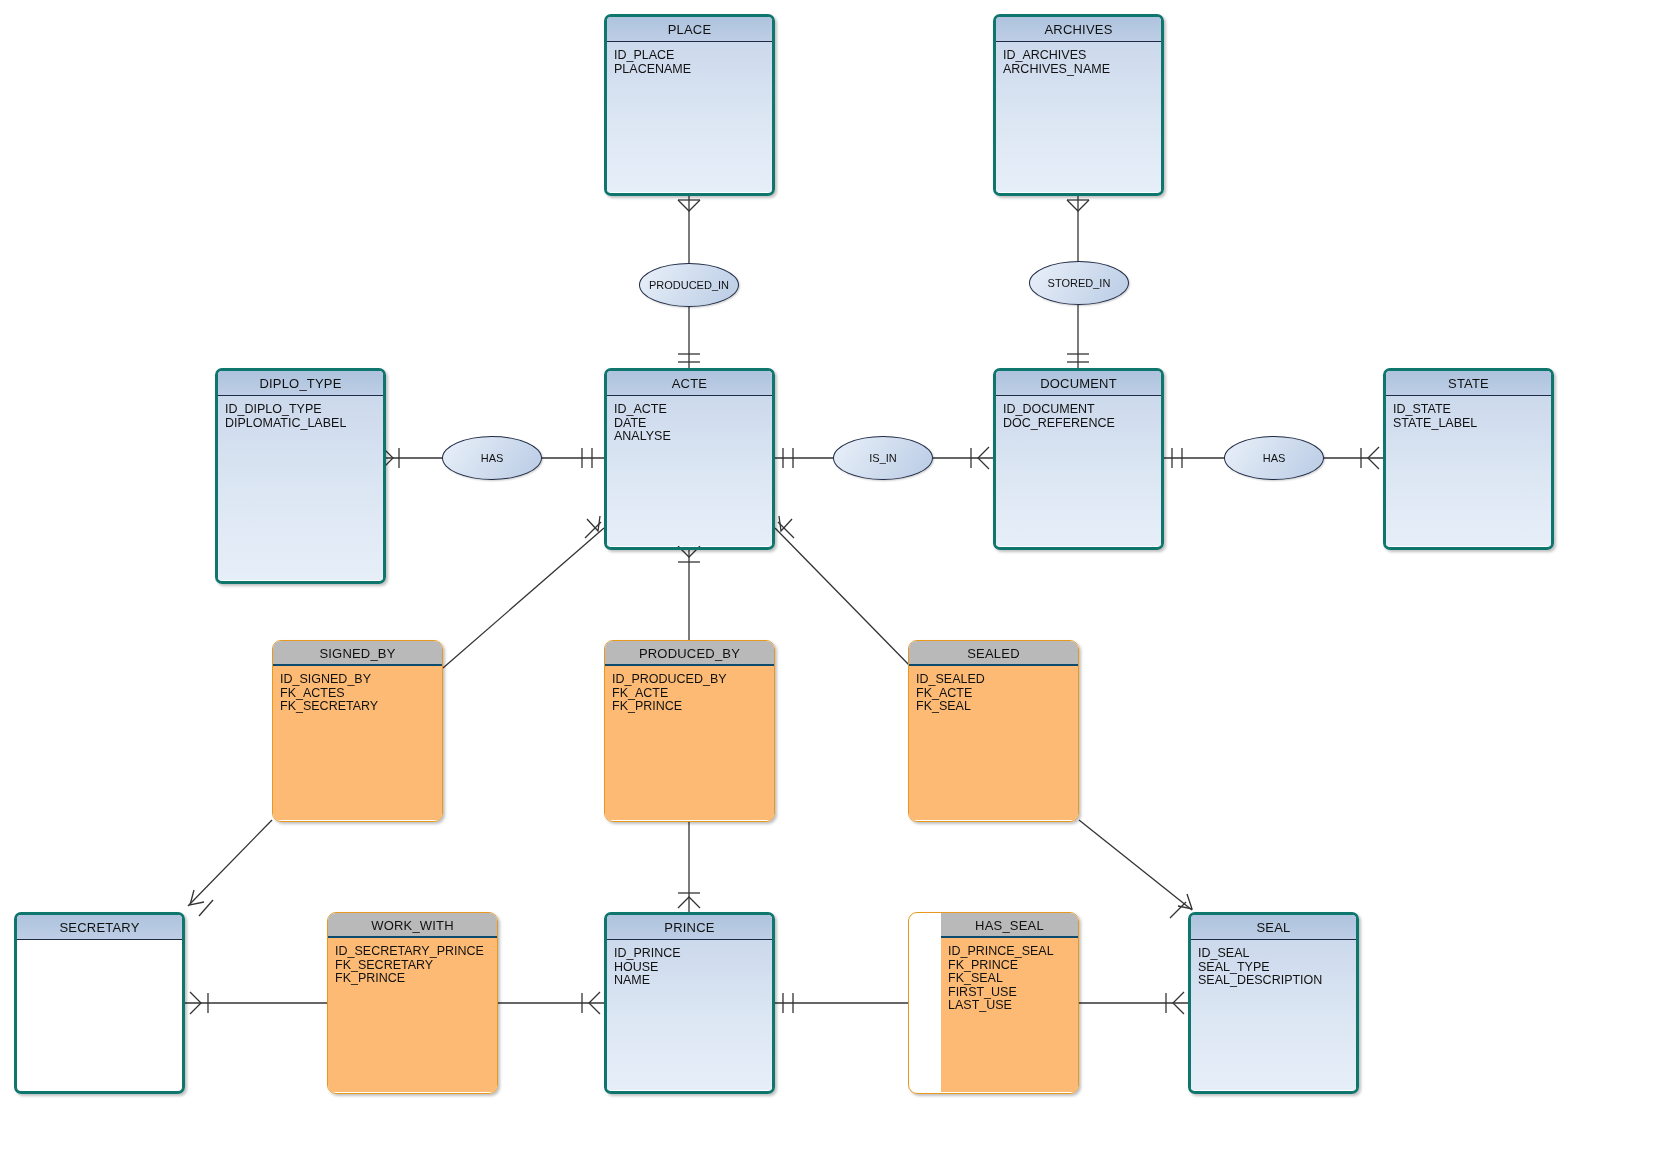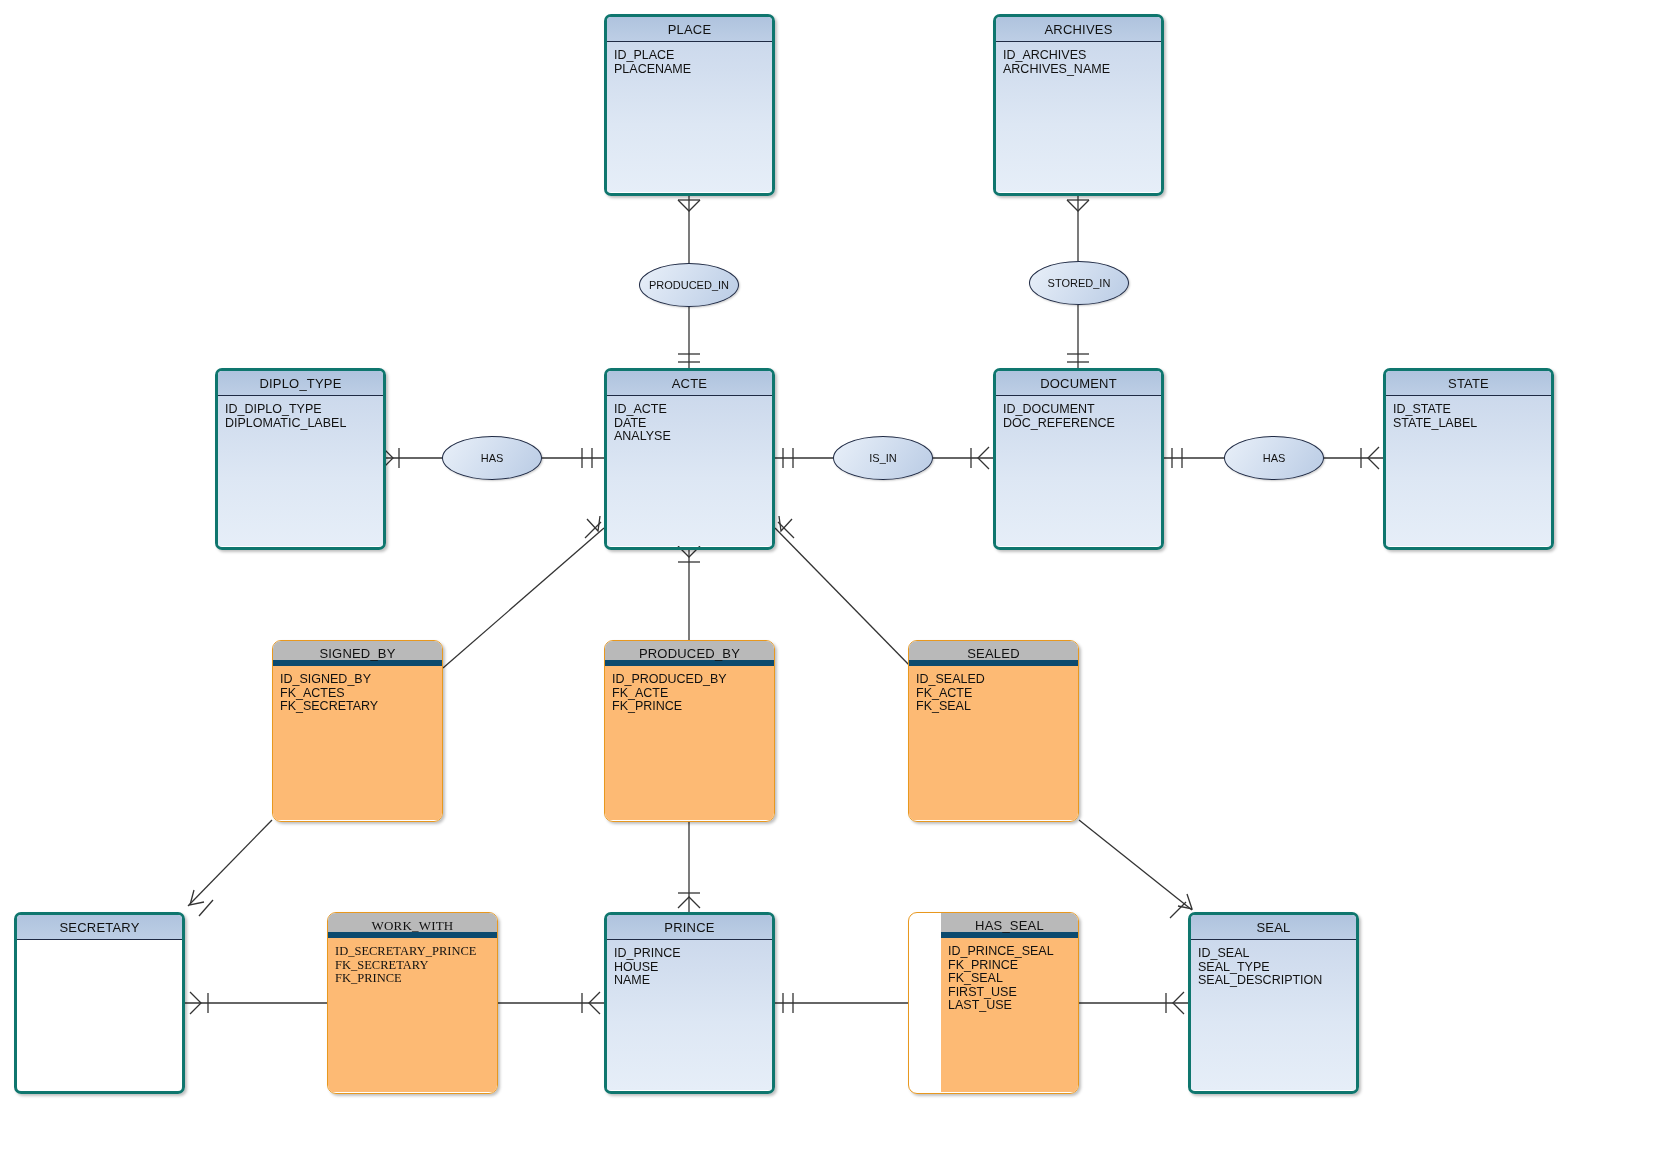--- a/index.html
+++ b/index.html
@@ -54,21 +54,21 @@
     line-height: 13.5px;
     white-space: nowrap;
   }
   
   .entity.assoc {
     border: 1px solid #e8981f;
     border-radius: 9px;
   }
   .entity.assoc .hdr {
     background: #b9b9b9;
-    border-bottom: 6px solid #0c4a6e;
+    border-bottom: 2px solid #0c4a6e;
   }
   .entity.assoc .body {
     background: #fdba74;
   }
   .rel {
     position: absolute;
     box-sizing: border-box;
     border: 1px solid #1f2a44;
     border-radius: 50%;
     background: linear-gradient(125deg, #e9f0f9 0%, #cfdcee 55%, #b9cbe4 100%);
@@ -177,21 +177,21 @@
   </div>
 
   <div class="entity" style="left:993px;top:14px;width:171px;height:182px;">
     <div class="hdr">ARCHIVES</div>
     <div class="body">
       <div class="attr">ID_ARCHIVES</div>
       <div class="attr">ARCHIVES_NAME</div>
     </div>
   </div>
 
-  <div class="entity" style="left:215px;top:368px;width:171px;height:182px;">
+  <div class="entity" style="left:215px;top:368px;width:171px;height:216px;">
     <div class="hdr">DIPLO_TYPE</div>
     <div class="body">
       <div class="attr">ID_DIPLO_TYPE</div>
       <div class="attr">DIPLOMATIC_LABEL</div>
     </div>
   </div>
 
   <div class="entity" style="left:604px;top:368px;width:171px;height:182px;">
     <div class="hdr">ACTE</div>
     <div class="body">
@@ -241,21 +241,21 @@
       <div class="attr">ID_SEALED</div>
       <div class="attr">FK_ACTE</div>
       <div class="attr">FK_SEAL</div>
     </div>
   </div>
 
   <div class="entity" style="left:14px;top:912px;width:171px;height:182px;">
     <div class="hdr">SECRETARY</div>
   </div>
 
-  <div class="entity assoc" style="left:327px;top:912px;width:171px;height:182px;font-family:Liberation Serif, serif;">
+  <div class="entity assoc" style="left:327px;top:912px;width:171px;height:182px;">
     <div class="hdr">WORK_WITH</div>
     <div class="body">
       <div class="attr">ID_SECRETARY_PRINCE</div>
       <div class="attr">FK_SECRETARY</div>
       <div class="attr">FK_PRINCE</div>
     </div>
   </div>
 
   <div class="entity" style="left:604px;top:912px;width:171px;height:182px;">
     <div class="hdr">PRINCE</div>

